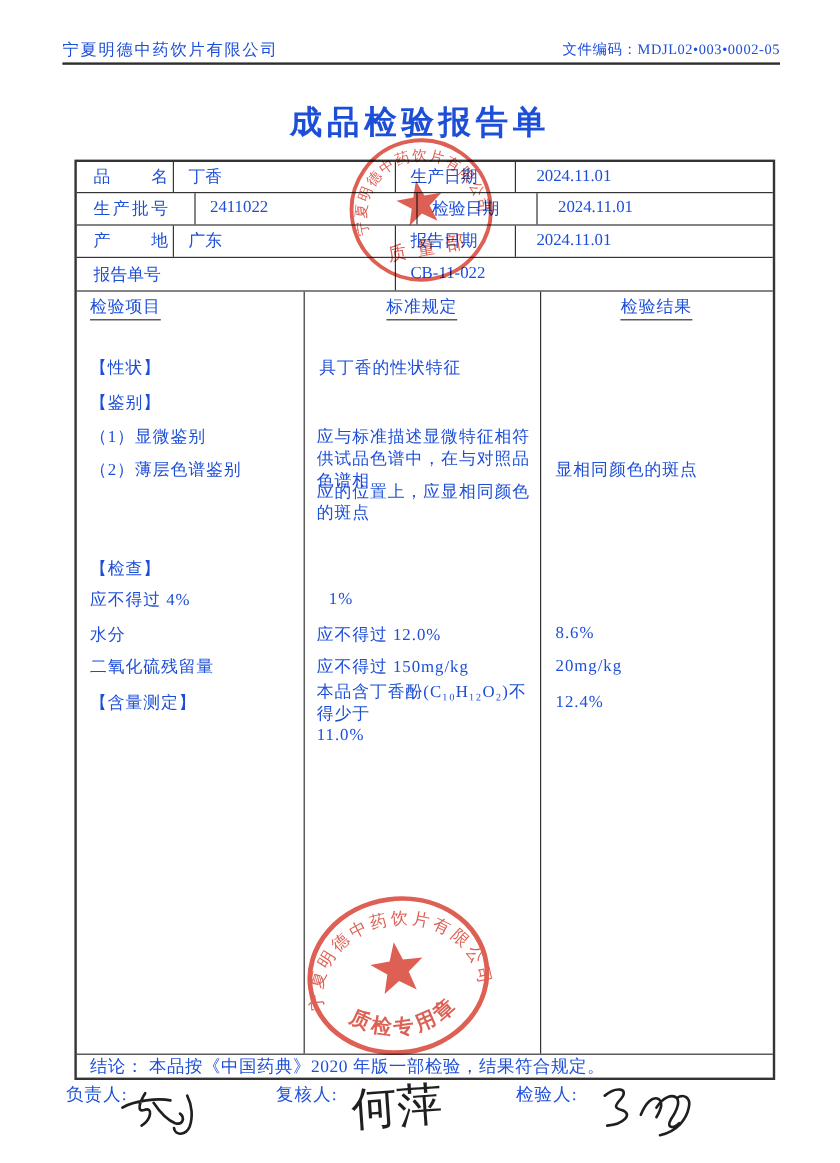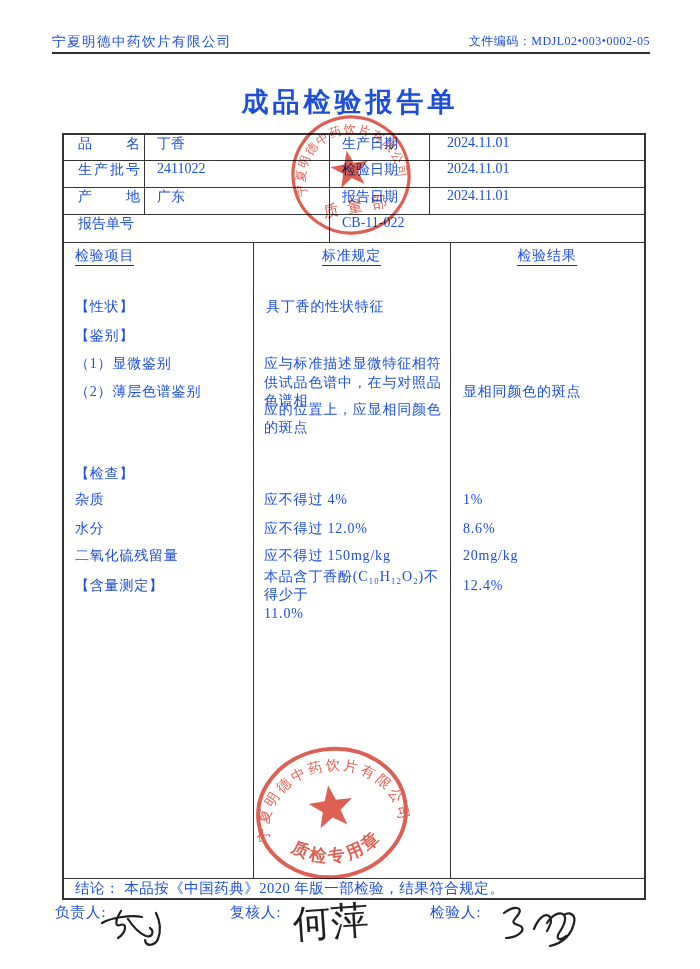--- a/index.html
+++ b/index.html
@@ -9,21 +9,21 @@
   .hdr-company{position:absolute;left:52px;top:33px;font-size:13.5px;letter-spacing:1.5px;}
   .hdr-code{position:absolute;right:50px;top:33px;font-size:12px;letter-spacing:.5px;}
   .hdr-rule{position:absolute;left:52px;top:52px;width:598px;height:2px;background:#2e2e2e;}
   .title{position:absolute;left:0;right:0;top:84px;text-align:center;font-size:27px;
          font-weight:bold;letter-spacing:4px;}
   
   .tbl{position:absolute;left:62px;top:133px;width:584px;height:767px;
        border:2px solid #343434;box-sizing:border-box;font-size:14px;}
   .irow{position:absolute;left:0;width:580px;display:flex;align-items:center;
         border-bottom:1px solid #343434;box-sizing:border-box;}
-  .cell{height:100%;display:flex;align-items:flex-start;box-sizing:border-box;}
+  .cell{height:100%;display:flex;align-items:center;box-sizing:border-box;}
   .br{border-right:1px solid #343434;}
   .jlabel{display:inline-block;width:62px;text-align:justify;text-align-last:justify;}.pl12{padding-left:12px;}.pl14{padding-left:14px;}.pl17{padding-left:17px;}
   .vline{position:absolute;width:1px;background:#343434;top:108px;height:635px;}
   .main{position:absolute;left:0;top:108px;width:580px;height:635px;}
   .mrow{position:absolute;left:0;width:580px;height:22px;display:flex;align-items:center;letter-spacing:.8px;}
   .c1{width:189px;padding-left:11px;box-sizing:border-box;}
   .c2{width:197px;padding-left:11px;box-sizing:border-box;}
   .c3{flex:1;padding-left:13px;box-sizing:border-box;}
   .hdr-row .c2,.hdr-row .c3{text-align:center;padding-left:0;}
   .ul{border-bottom:1px solid #333;padding-bottom:2px;}
@@ -55,21 +55,21 @@
 
     <div class="irow" style="top:0;height:26px;">
       <div class="cell br pl14" style="width:81px;">
           <span class="jlabel">品　名</span>
         </div>
       <div class="cell br pl12" style="width:185px;">丁香</div>
       <div class="cell br pl12" style="width:100px;">生产日期</div>
       <div class="cell pl17" style="flex:1;">2024.11.01</div>
     </div>
     <div class="irow" style="top:26px;height:27px;">
-      <div class="cell br pl14" style="width:81px;">
+      <div class="cell br pl14" style="width:99px;">
           <span class="jlabel">生产批号</span>
         </div>
       <div class="cell br pl12" style="width:185px;">2411022</div>
       <div class="cell br pl12" style="width:100px;">检验日期</div>
       <div class="cell pl17" style="flex:1;">2024.11.01</div>
     </div>
     <div class="irow" style="top:53px;height:27px;">
       <div class="cell br pl14" style="width:81px;">
           <span class="jlabel">产　地</span>
         </div>
@@ -114,21 +114,20 @@
         <div class="c1"></div>
         <div class="c2">应的位置上，应显相同颜色的斑点</div>
         <div class="c3"></div>
       </div>
       <div class="mrow" style="top:220px;">
         <div class="c1">【检查】</div>
         <div class="c2"></div>
         <div class="c3"></div>
       </div>
       <div class="mrow" style="top:246px;">
-        <div class="c1">杂质</div>
         <div class="c2">应不得过 4%</div>
         <div class="c3">1%</div>
       </div>
       <div class="mrow" style="top:275px;">
         <div class="c1">水分</div>
         <div class="c2">应不得过 12.0%</div>
         <div class="c3">8.6%</div>
       </div>
       <div class="mrow" style="top:302px;">
         <div class="c1">二氧化硫残留量</div>

